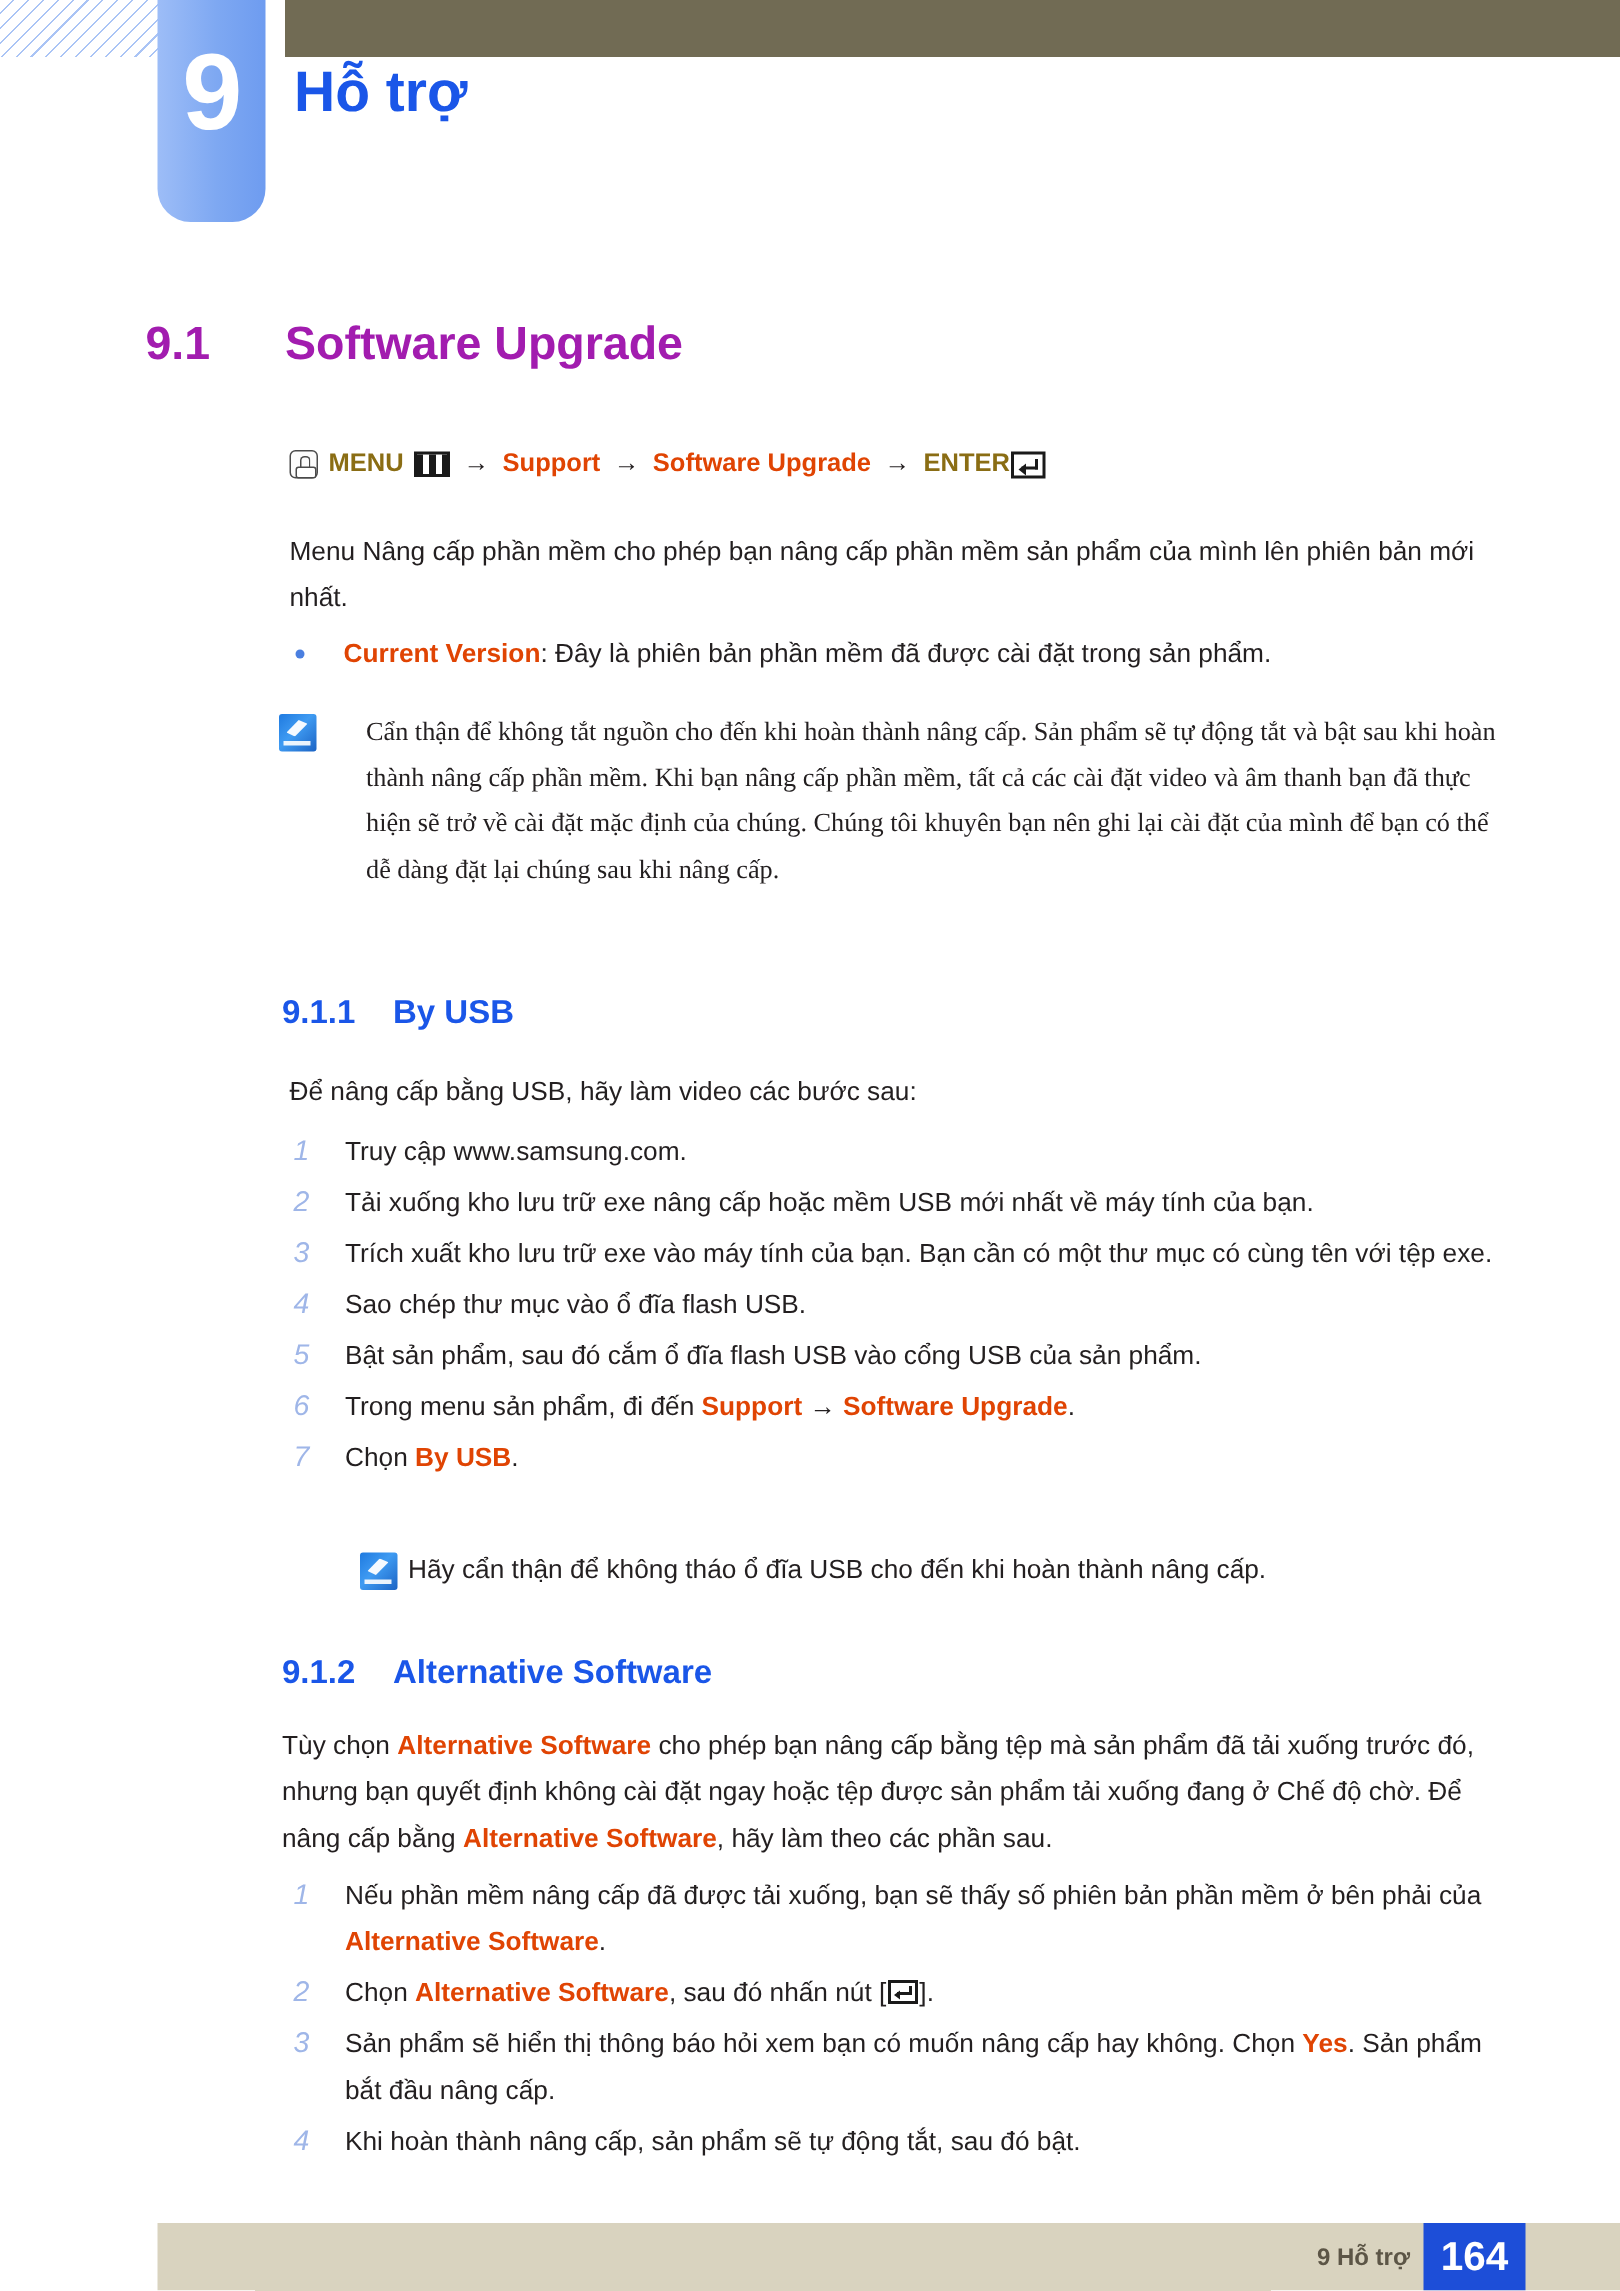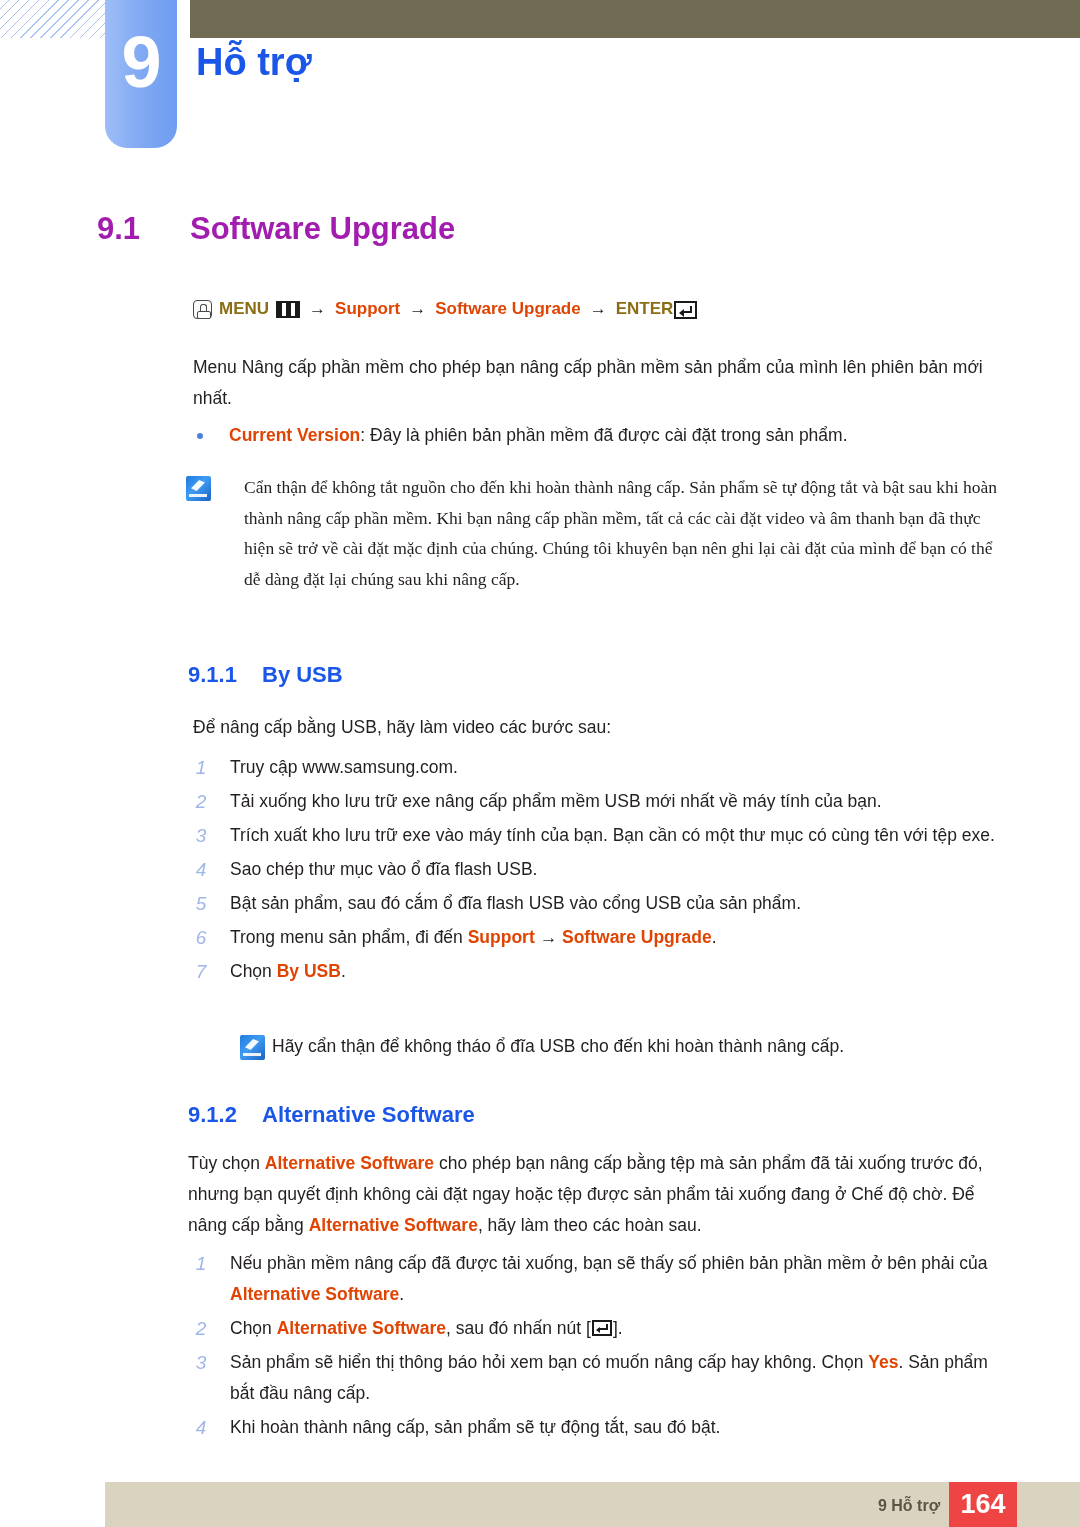--- a/index.html
+++ b/index.html
@@ -280,21 +280,21 @@
     right: 140px; bottom: 12px;
     font-size: 16px;
     font-weight: bold;
     color: #5c5546;
     white-space: nowrap;
   }
   .footer-page {
     position: absolute;
     right: 63px; bottom: 0;
     width: 68px; height: 45px;
-    background: #ef4444;
+    background: #1d4ed8;
     color: #ffffff;
     font-size: 27px;
     font-weight: bold;
     display: flex;
     align-items: center;
     justify-content: center;
   }
 </style>
 </head>
 <body>
@@ -339,21 +339,21 @@
 </div>
 <div class="para lead1">Để nâng cấp bằng USB, hãy làm video các bước sau:</div>
 
 <div class="steps steps1">
   <div class="step">
     <span class="sn">1</span>
     <span>Truy cập www.samsung.com.</span>
   </div>
   <div class="step">
     <span class="sn">2</span>
-    <span>Tải xuống kho lưu trữ exe nâng cấp phẩm mềm USB mới nhất về máy tính của bạn.</span>
+    <span>Tải xuống kho lưu trữ exe nâng cấp hoặc mềm USB mới nhất về máy tính của bạn.</span>
   </div>
   <div class="step">
     <span class="sn">3</span>
     <span>Trích xuất kho lưu trữ exe vào máy tính của bạn. Bạn cần có một thư mục có cùng tên với tệp exe.</span>
   </div>
   <div class="step">
     <span class="sn">4</span>
     <span>Sao chép thư mục vào ổ đĩa flash USB.</span>
   </div>
   <div class="step">
@@ -372,21 +372,21 @@
 
 <div class="note note2">
   <span class="note-icon"></span>
   <span class="note-txt">Hãy cẩn thận để không tháo ổ đĩa USB cho đến khi hoàn thành nâng cấp.</span>
 </div>
 
 <div class="subhead sub-112">
   <span class="num">9.1.2</span><span>Alternative Software</span>
 </div>
 
-<div class="para lead2"><span>Tùy chọn </span><span class="b-red">Alternative Software</span><span> cho phép bạn nâng cấp bằng tệp mà sản phẩm đã tải xuống trước đó, nhưng bạn quyết định không cài đặt ngay hoặc tệp được sản phẩm tải xuống đang ở Chế độ chờ. Để nâng cấp bằng </span><span class="b-red">Alternative Software</span><span>, hãy làm theo các hoàn sau.</span></div>
+<div class="para lead2"><span>Tùy chọn </span><span class="b-red">Alternative Software</span><span> cho phép bạn nâng cấp bằng tệp mà sản phẩm đã tải xuống trước đó, nhưng bạn quyết định không cài đặt ngay hoặc tệp được sản phẩm tải xuống đang ở Chế độ chờ. Để nâng cấp bằng </span><span class="b-red">Alternative Software</span><span>, hãy làm theo các phần sau.</span></div>
 
 <div class="steps steps2">
   <div class="step">
     <span class="sn">1</span>
     <span>Nếu phần mềm nâng cấp đã được tải xuống, bạn sẽ thấy số phiên bản phần mềm ở bên phải của </span><span class="b-red">Alternative Software</span><span>.</span>
   </div>
   <div class="step">
     <span class="sn">2</span>
     <span>Chọn </span><span class="b-red">Alternative Software</span><span>, sau đó nhấn nút [</span><span class="inl-enter"></span><span>].</span>
   </div>

